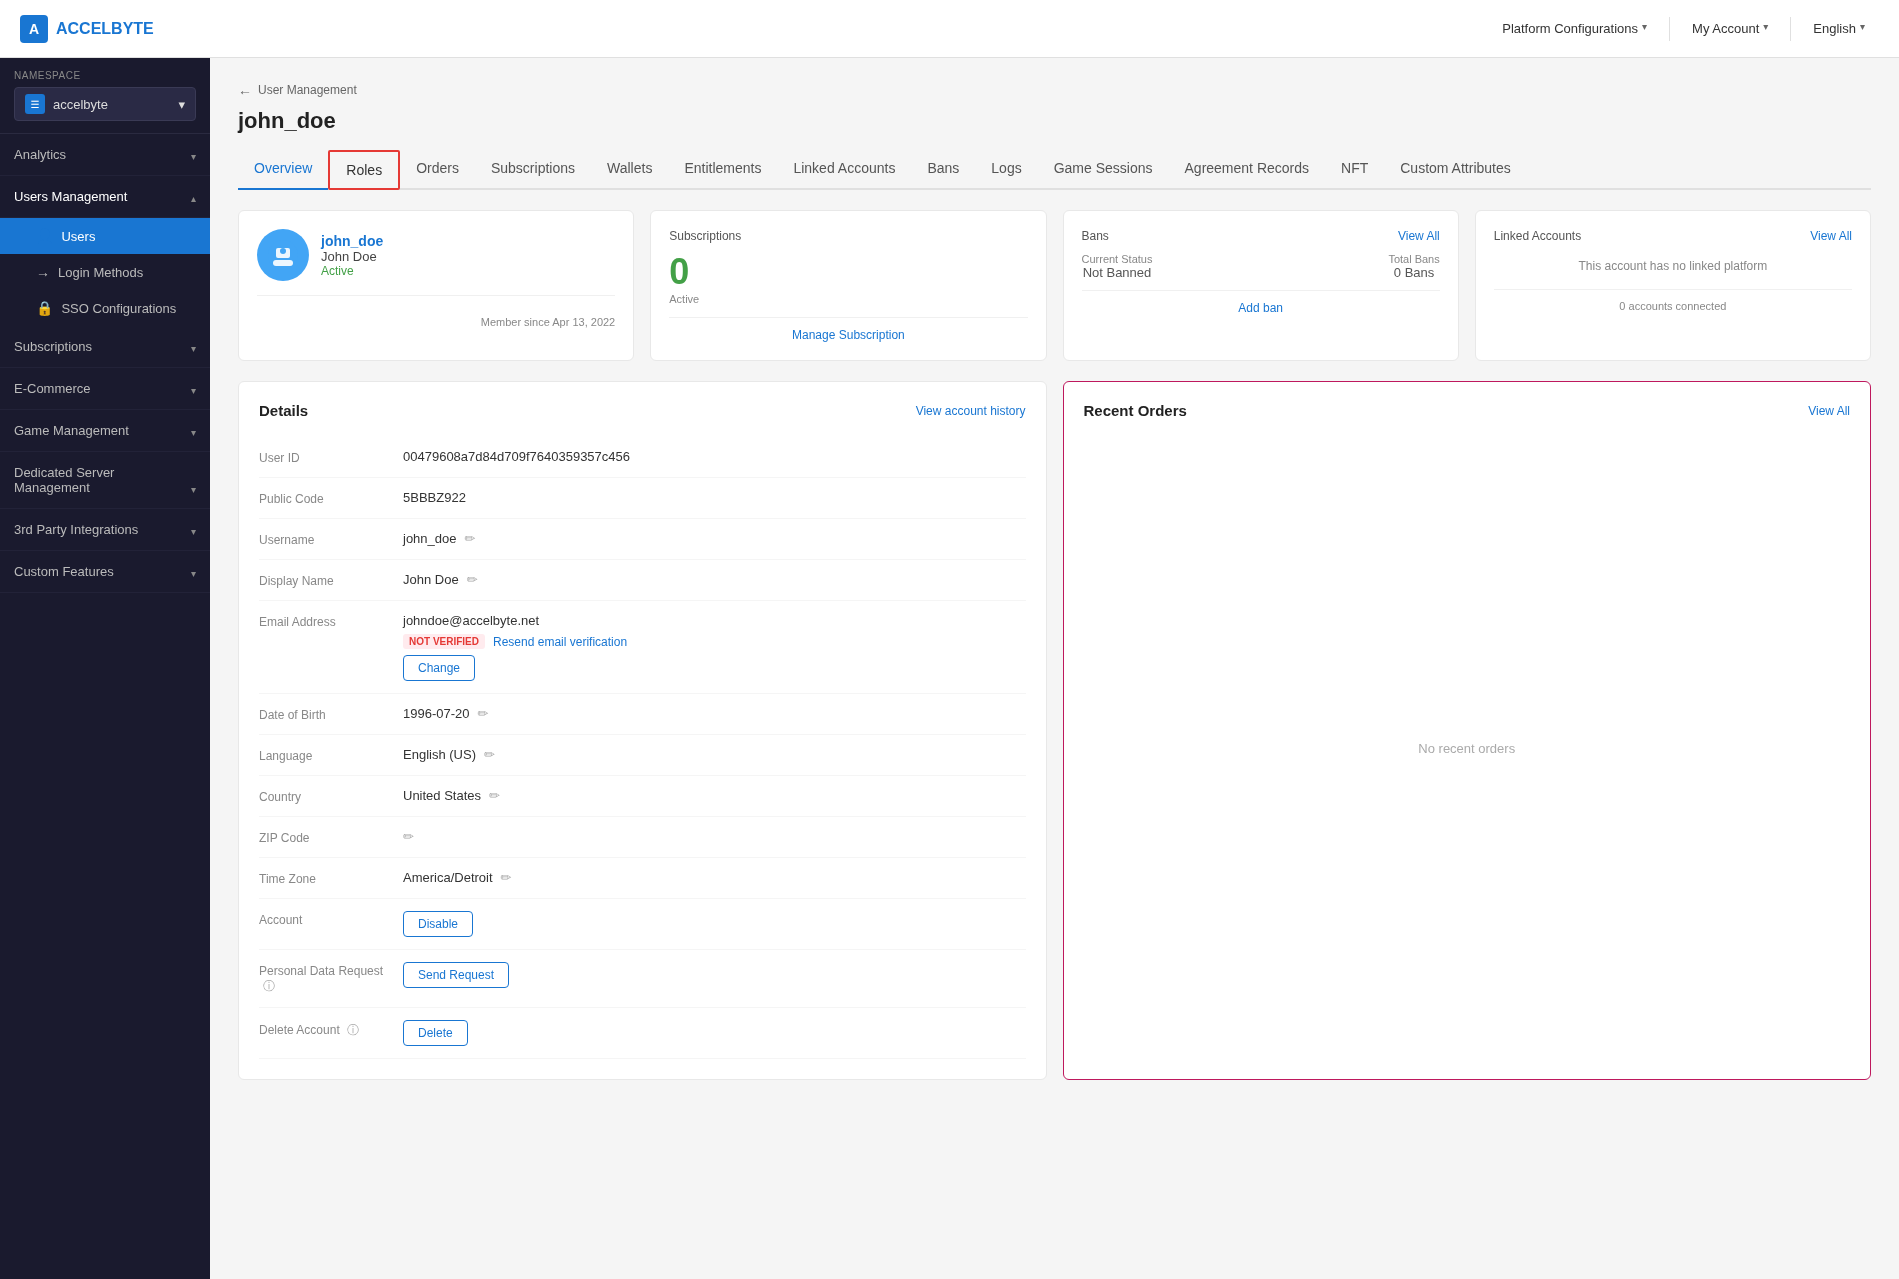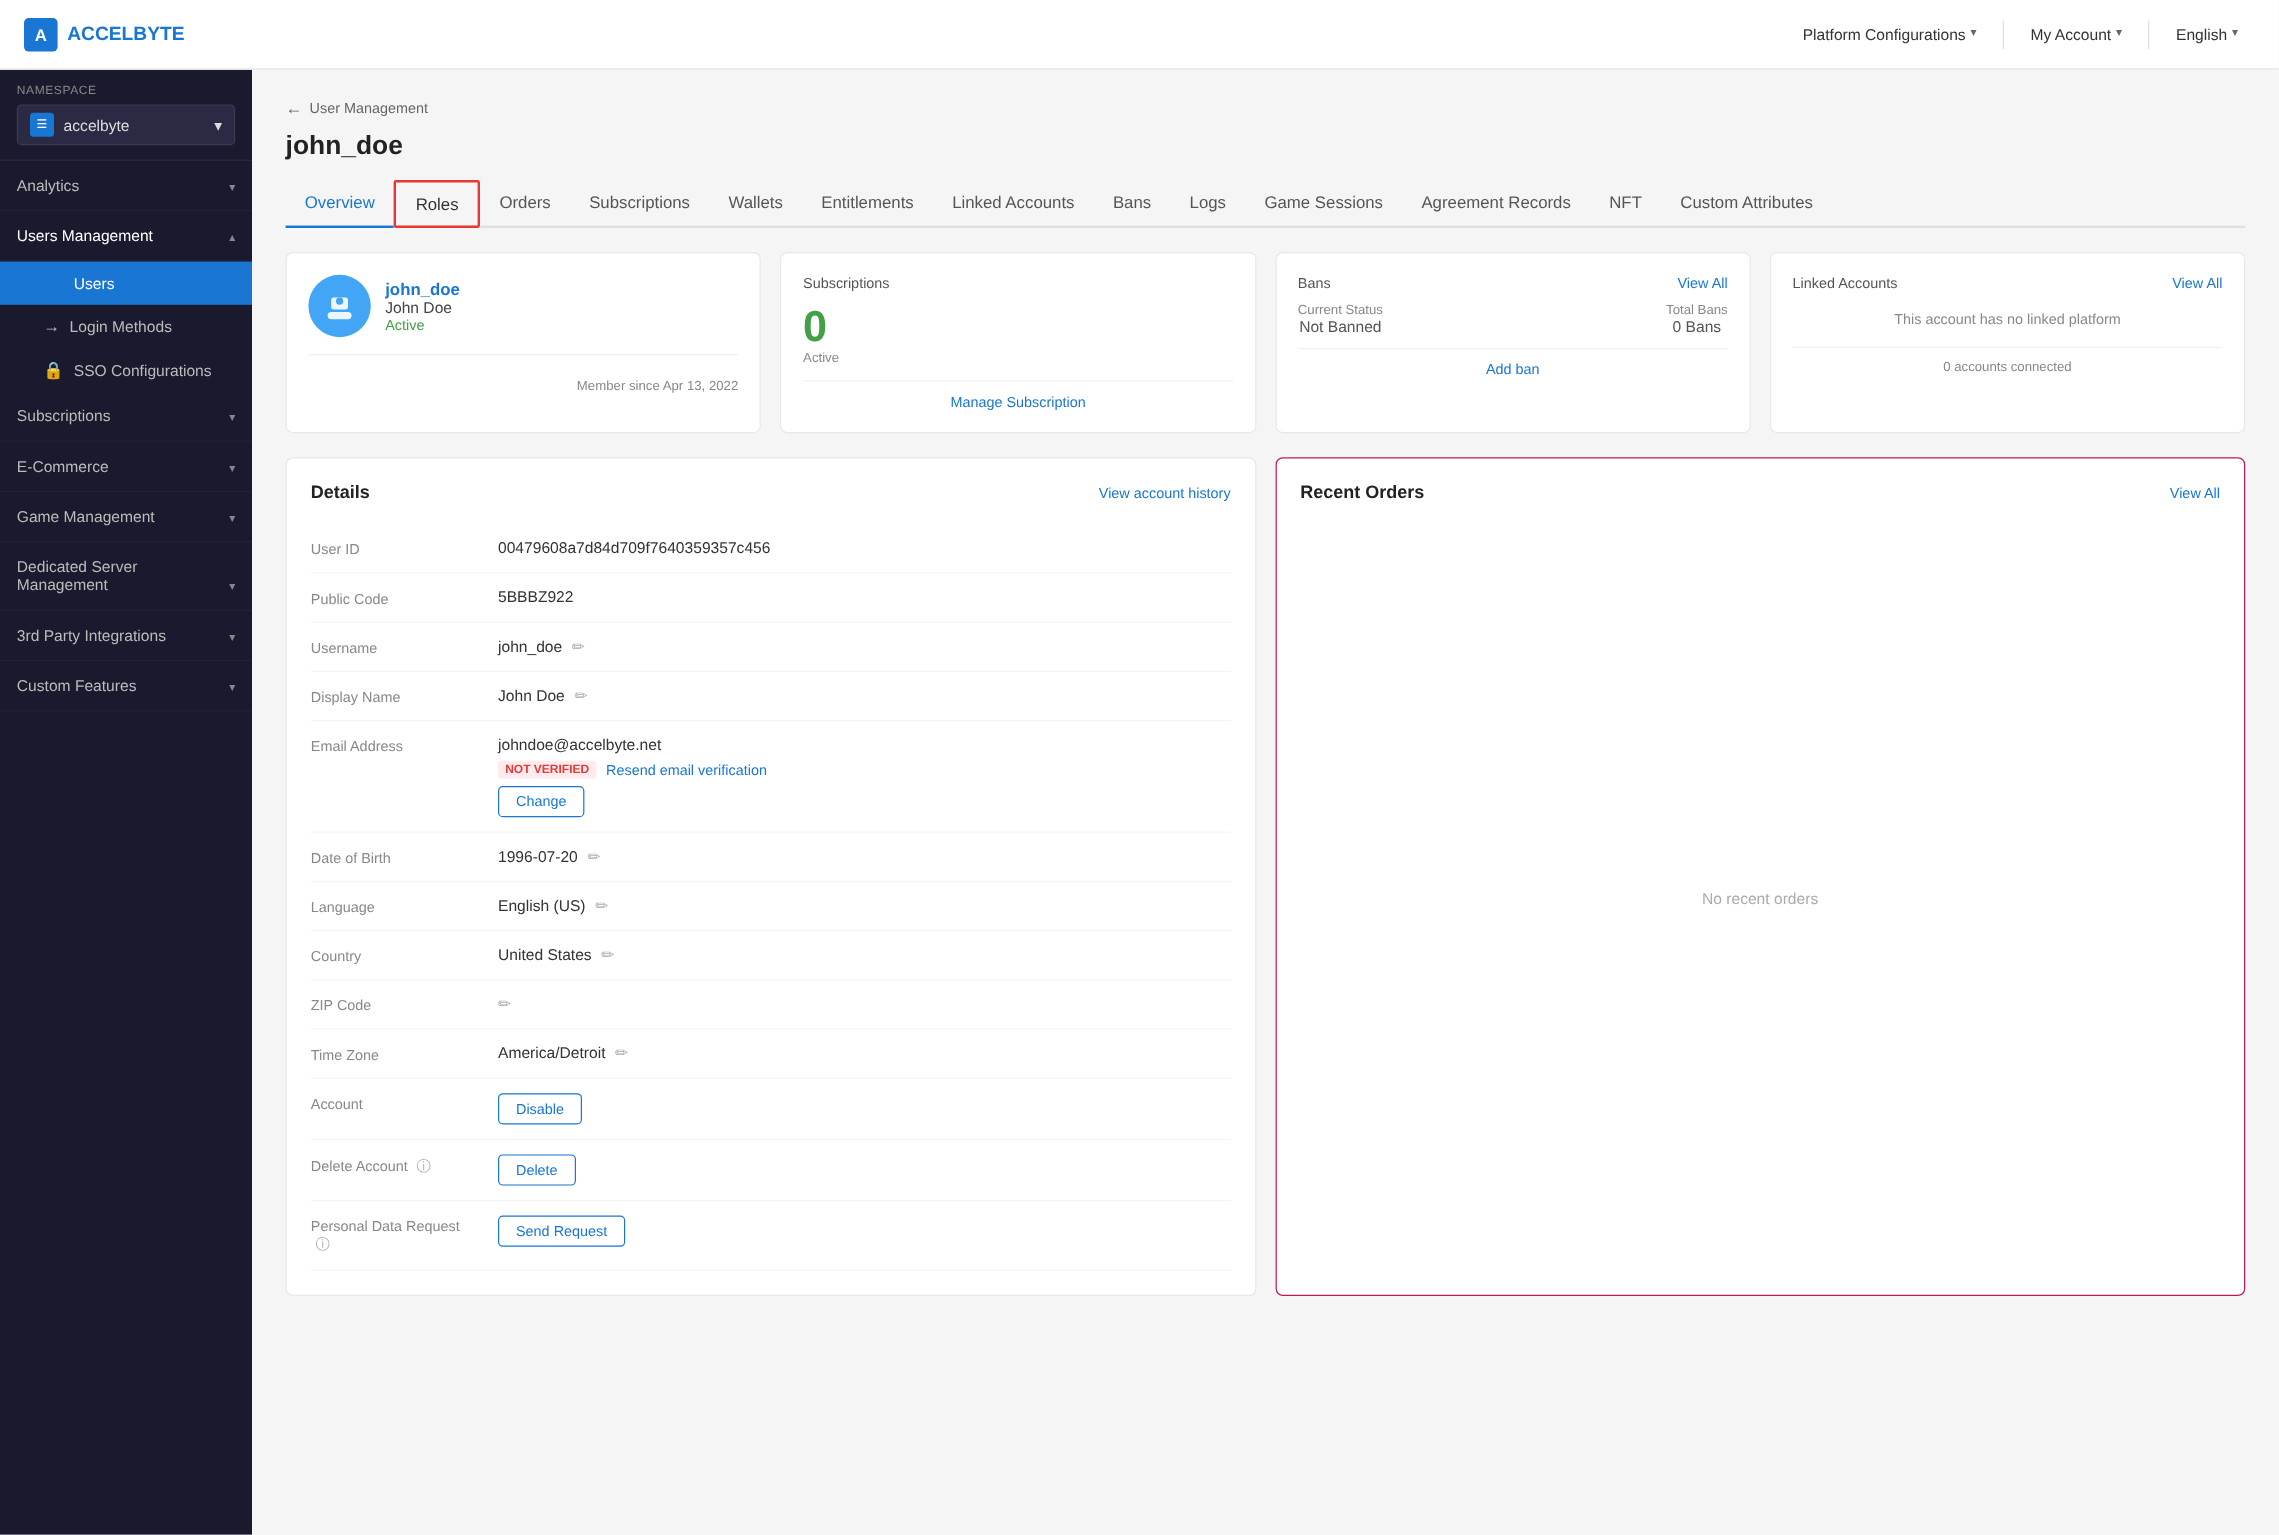--- a/index.html
+++ b/index.html
@@ -245,21 +245,21 @@
       align-items: center;
       margin-bottom: 18px;
     }
     .details-title { font-size: 15px; font-weight: 600; color: #222; }
     .view-history-link { color: #1976d2; font-size: 12px; cursor: pointer; }
     .detail-row {
       display: flex;
       align-items: flex-start;
       padding: 12px 0;
       border-bottom: 1px solid #f5f5f5;
-      gap: 16px;
+      gap: 4px;
     }
     .detail-label { width: 140px; font-size: 12px; color: #888; flex-shrink: 0; padding-top: 2px; }
     .detail-value { font-size: 13px; color: #333; flex: 1; display: flex; align-items: center; gap: 8px; flex-wrap: wrap; }
     .edit-icon { color: #aaa; cursor: pointer; font-size: 13px; }
     .not-verified-badge {
       background: #ffebee;
       color: #e53935;
       font-size: 10px;
       font-weight: 600;
       padding: 2px 6px;
@@ -571,35 +571,35 @@
 
           <div class="detail-row">
             <div class="detail-label">Account</div>
             <div class="detail-value">
               <button class="outline-btn">Disable</button>
             </div>
           </div>
 
           <div class="detail-row">
             <div class="detail-label">
+              <span>Personal Data Request</span>
+              <span style="color:#aaa;margin-left:4px;cursor:pointer;">ⓘ</span>
+            </div>
+            <div class="detail-value">
+              <button class="outline-btn">Send Request</button>
+            </div>
+          </div>
+
+          <div class="detail-row">
+            <div class="detail-label">
               <span>Delete Account</span>
               <span style="color:#aaa;margin-left:4px;cursor:pointer;">ⓘ</span>
             </div>
             <div class="detail-value">
               <button class="outline-btn">Delete</button>
-            </div>
-          </div>
-
-          <div class="detail-row">
-            <div class="detail-label">
-              <span>Personal Data Request</span>
-              <span style="color:#aaa;margin-left:4px;cursor:pointer;">ⓘ</span>
-            </div>
-            <div class="detail-value">
-              <button class="outline-btn">Send Request</button>
             </div>
           </div>
 
         </div>
 
         <div class="recent-orders-card">
           <div class="recent-orders-header">
             <div class="recent-orders-title">Recent Orders</div>
             <a class="view-history-link">View All</a>
           </div>

